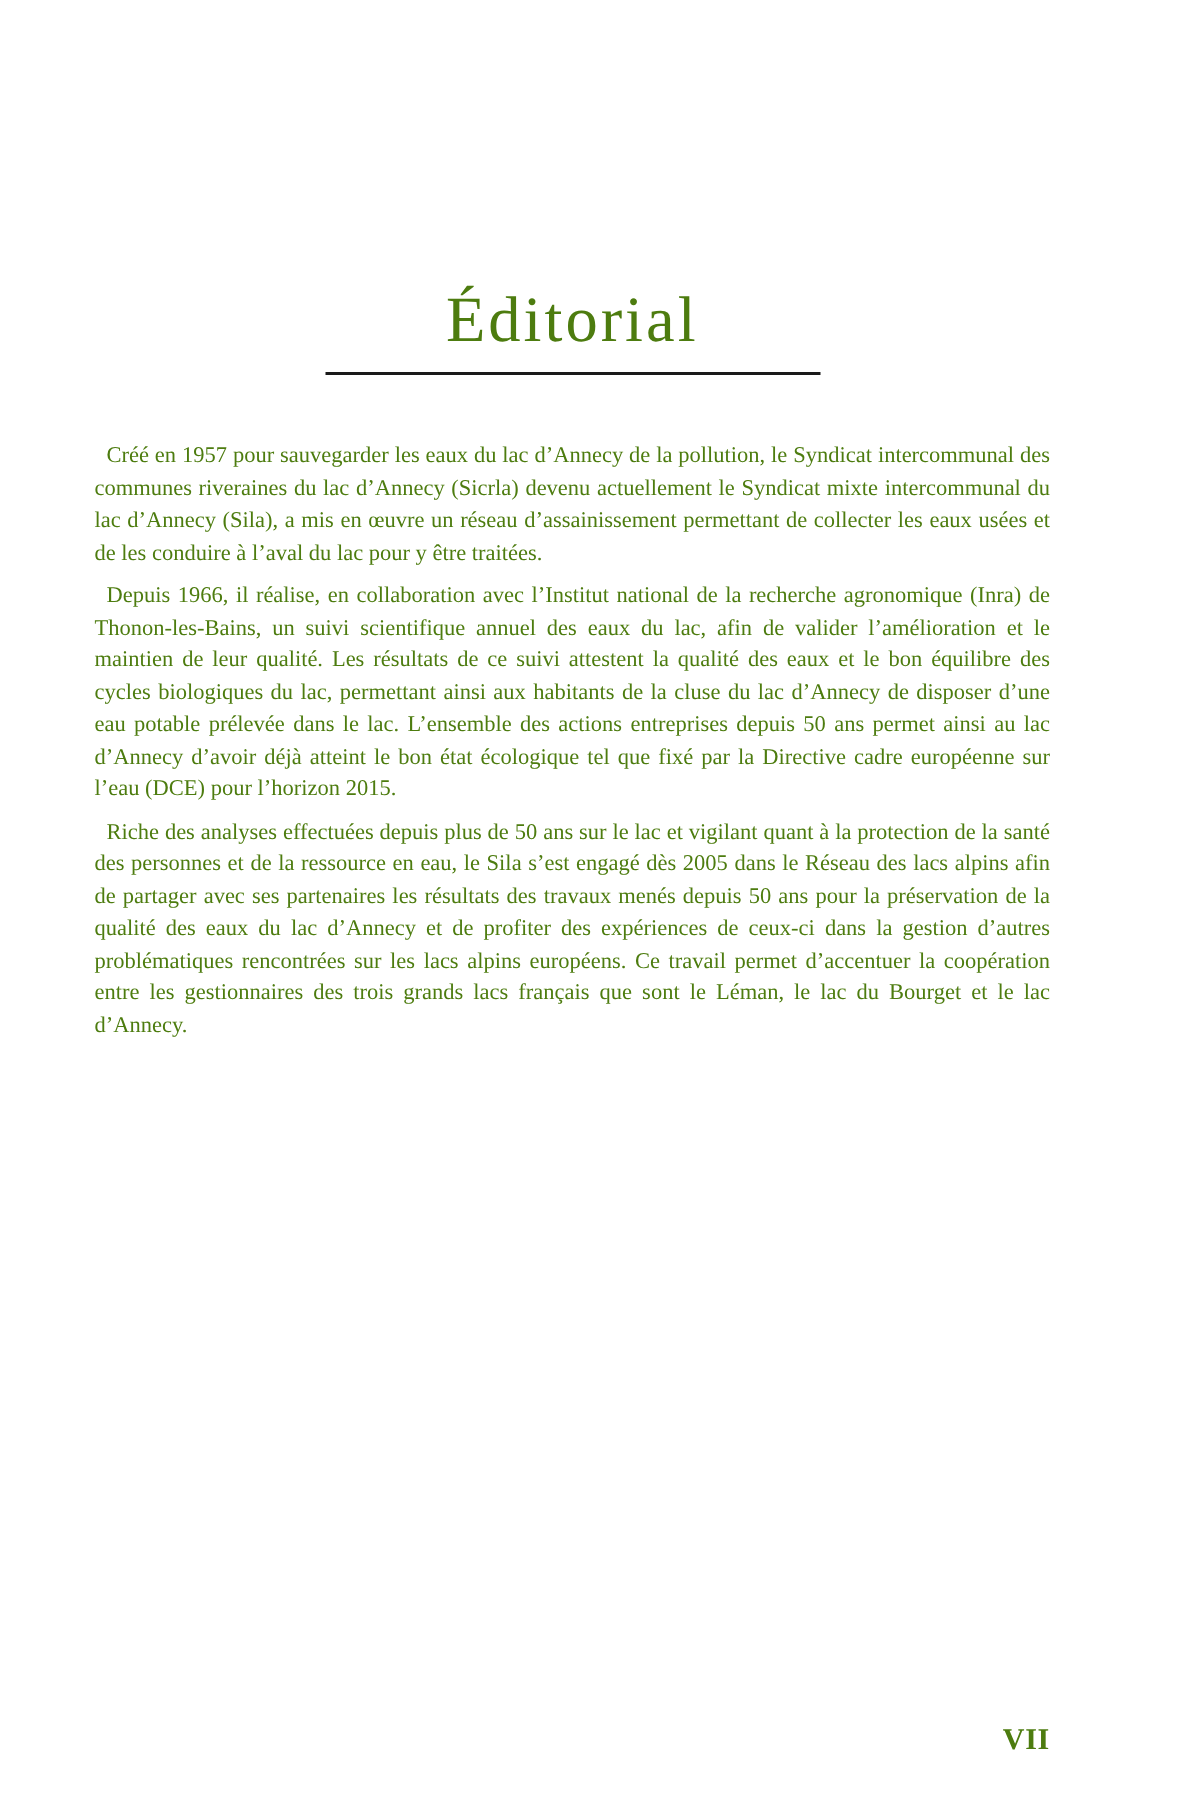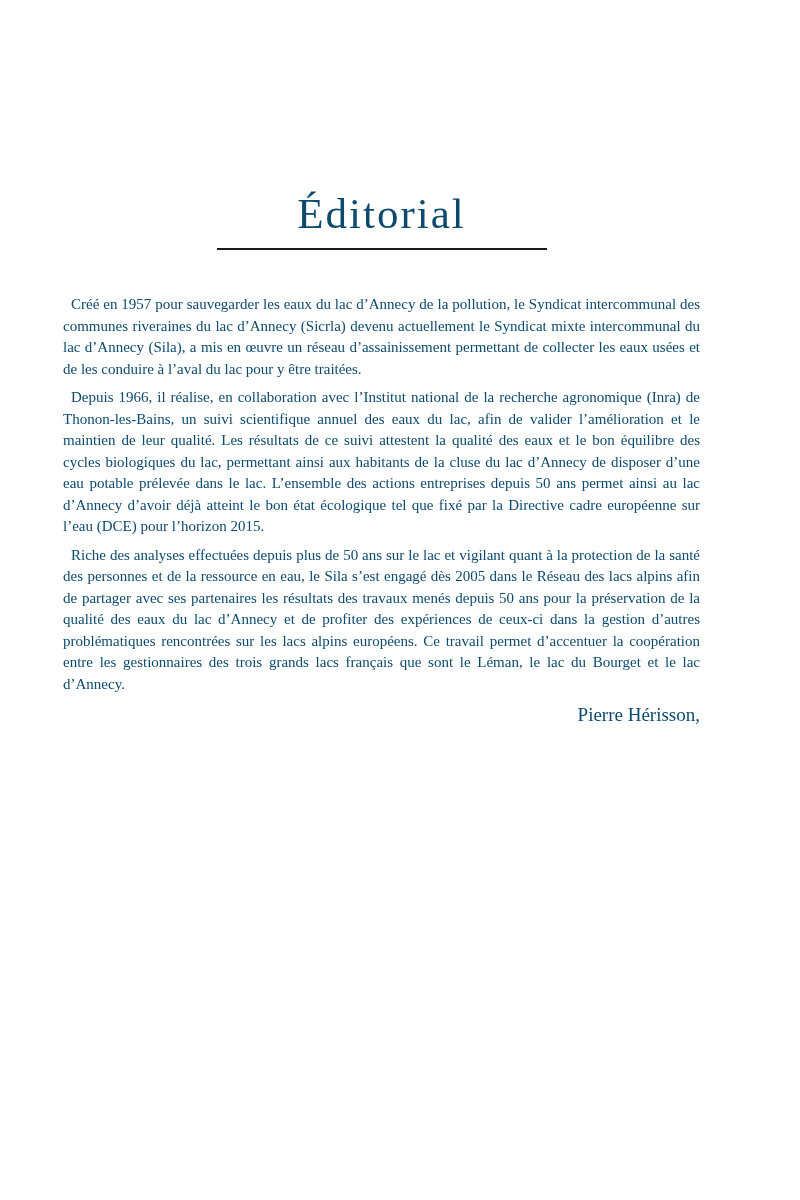--- a/index.html
+++ b/index.html
@@ -6,21 +6,21 @@
   html, body {
     margin: 0;
     padding: 0;
     background: #ffffff;
   }
   .page {
     position: relative;
     width: 800px;
     height: 1200px;
     background: #ffffff;
-    color: #0c4a6e;
+    color: #4d7c0f;
     font-family: "Liberation Serif", serif;
     overflow: hidden;
   }
   .content {
     position: absolute;
     left: 63px;
     top: 0;
     width: 637px;
   }
   .title {
@@ -74,18 +74,18 @@
 
     <div class="title-rule"></div>
 
     <div class="body-text">
       <p>Créé en 1957 pour sauvegarder les eaux du lac d’Annecy de la pollution, le Syndicat intercommunal des communes riveraines du lac d’Annecy (Sicrla) devenu actuellement le Syndicat mixte intercommunal du lac d’Annecy (Sila), a mis en œuvre un réseau d’assainissement permettant de collecter les eaux usées et de les conduire à l’aval du lac pour y être traitées.</p>
       <p>Depuis 1966, il réalise, en collaboration avec l’Institut national de la recherche agronomique (Inra) de Thonon-les-Bains, un suivi scientifique annuel des eaux du lac, afin de valider l’amélioration et le maintien de leur qualité. Les résultats de ce suivi attestent la qualité des eaux et le bon équilibre des cycles biologiques du lac, permettant ainsi aux habitants de la cluse du lac d’Annecy de disposer d’une eau potable prélevée dans le lac. L’ensemble des actions entreprises depuis 50 ans permet ainsi au lac d’Annecy d’avoir déjà atteint le bon état écologique tel que fixé par la Directive cadre européenne sur l’eau (DCE) pour l’horizon 2015.</p>
       <p>Riche des analyses effectuées depuis plus de 50 ans sur le lac et vigilant quant à la protection de la santé des personnes et de la ressource en eau, le Sila s’est engagé dès 2005 dans le Réseau des lacs alpins afin de partager avec ses partenaires les résultats des travaux menés depuis 50 ans pour la préservation de la qualité des eaux du lac d’Annecy et de profiter des expériences de ceux-ci dans la gestion d’autres problématiques rencontrées sur les lacs alpins européens. Ce travail permet d’accentuer la coopération entre les gestionnaires des trois grands lacs français que sont le Léman, le lac du Bourget et le lac d’Annecy.</p>
     </div>
 
     <div class="signature">
-      <div>Pierre Hérisson,</div>
     </div>
 
   </div>
 
+  <div class="page-number">VII</div>
 </div>
 
 </body></html>

